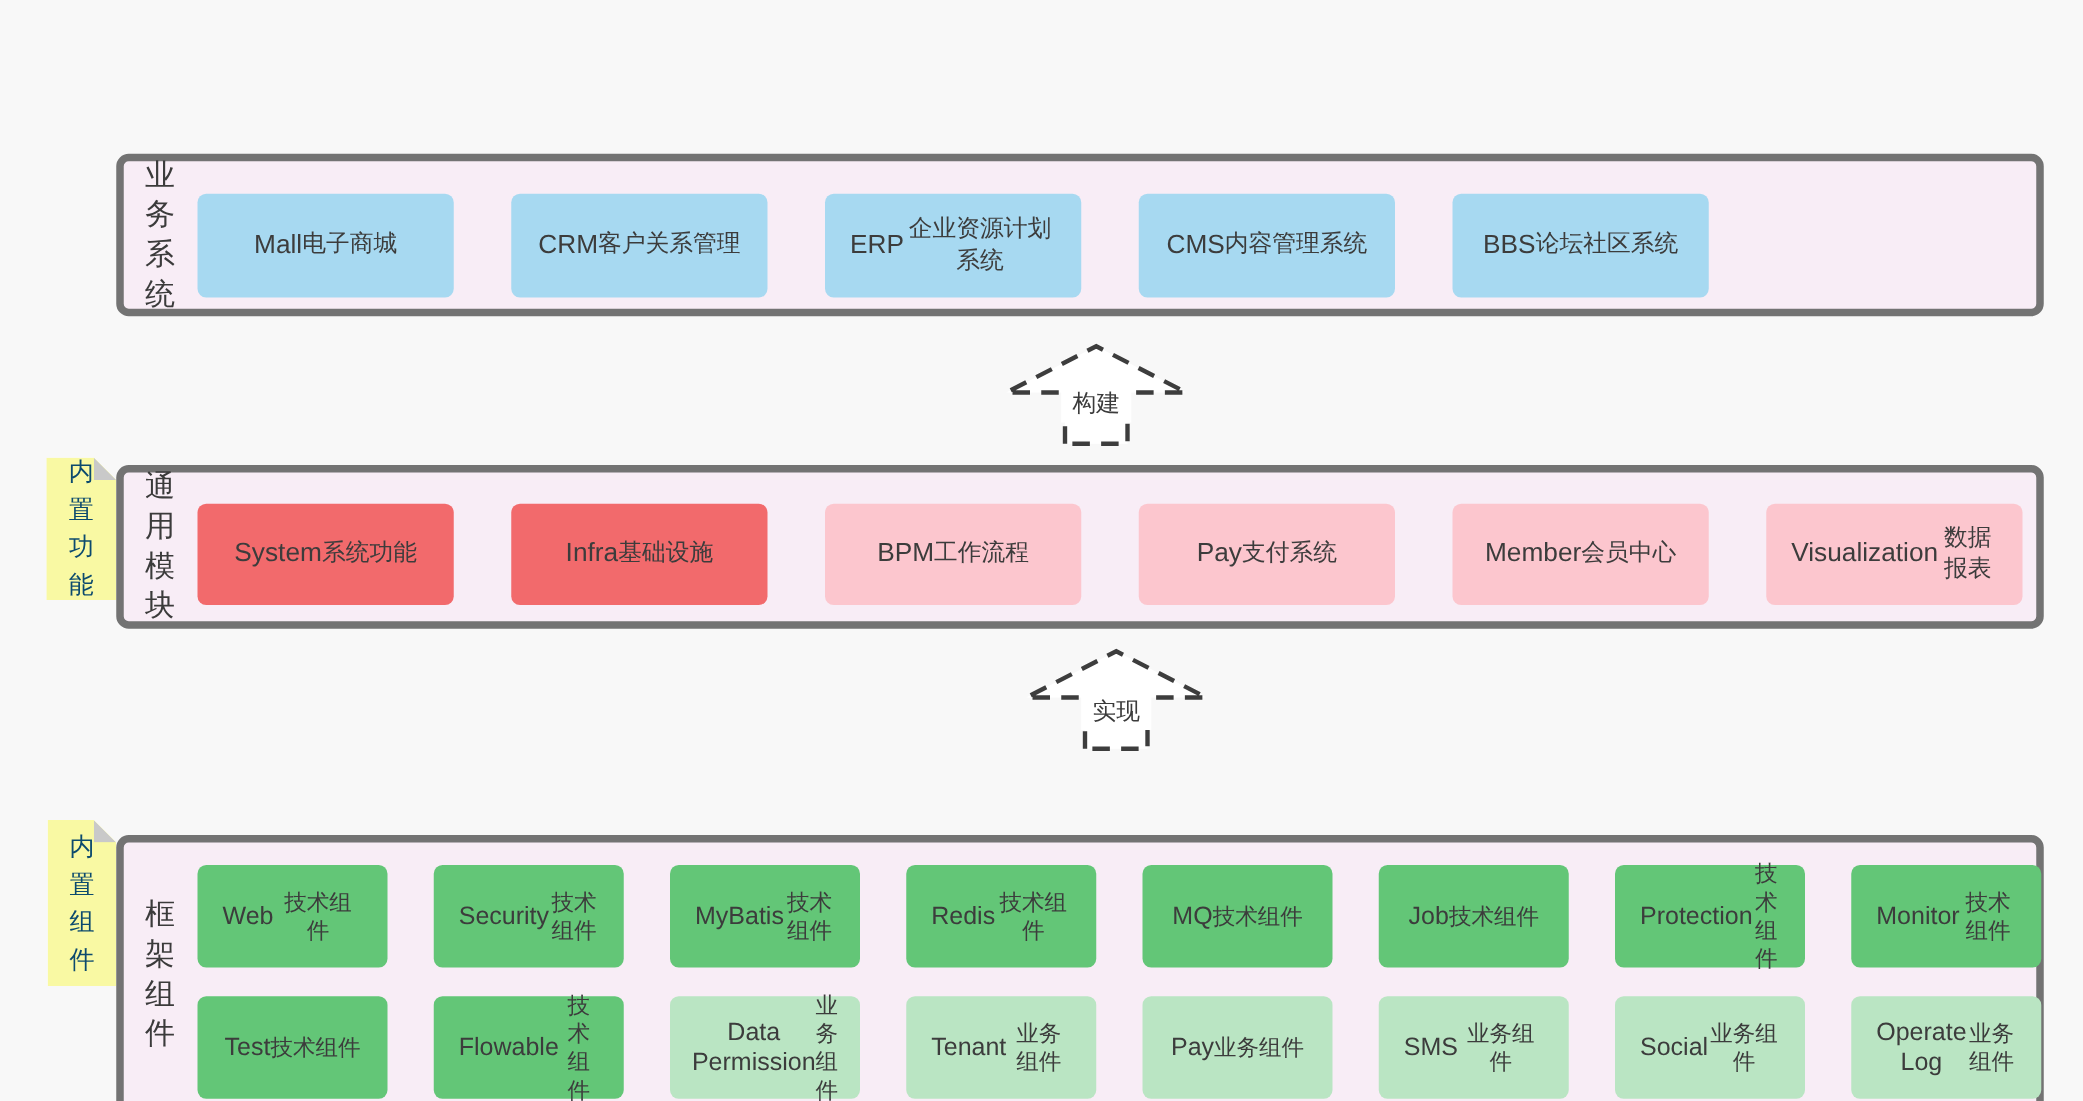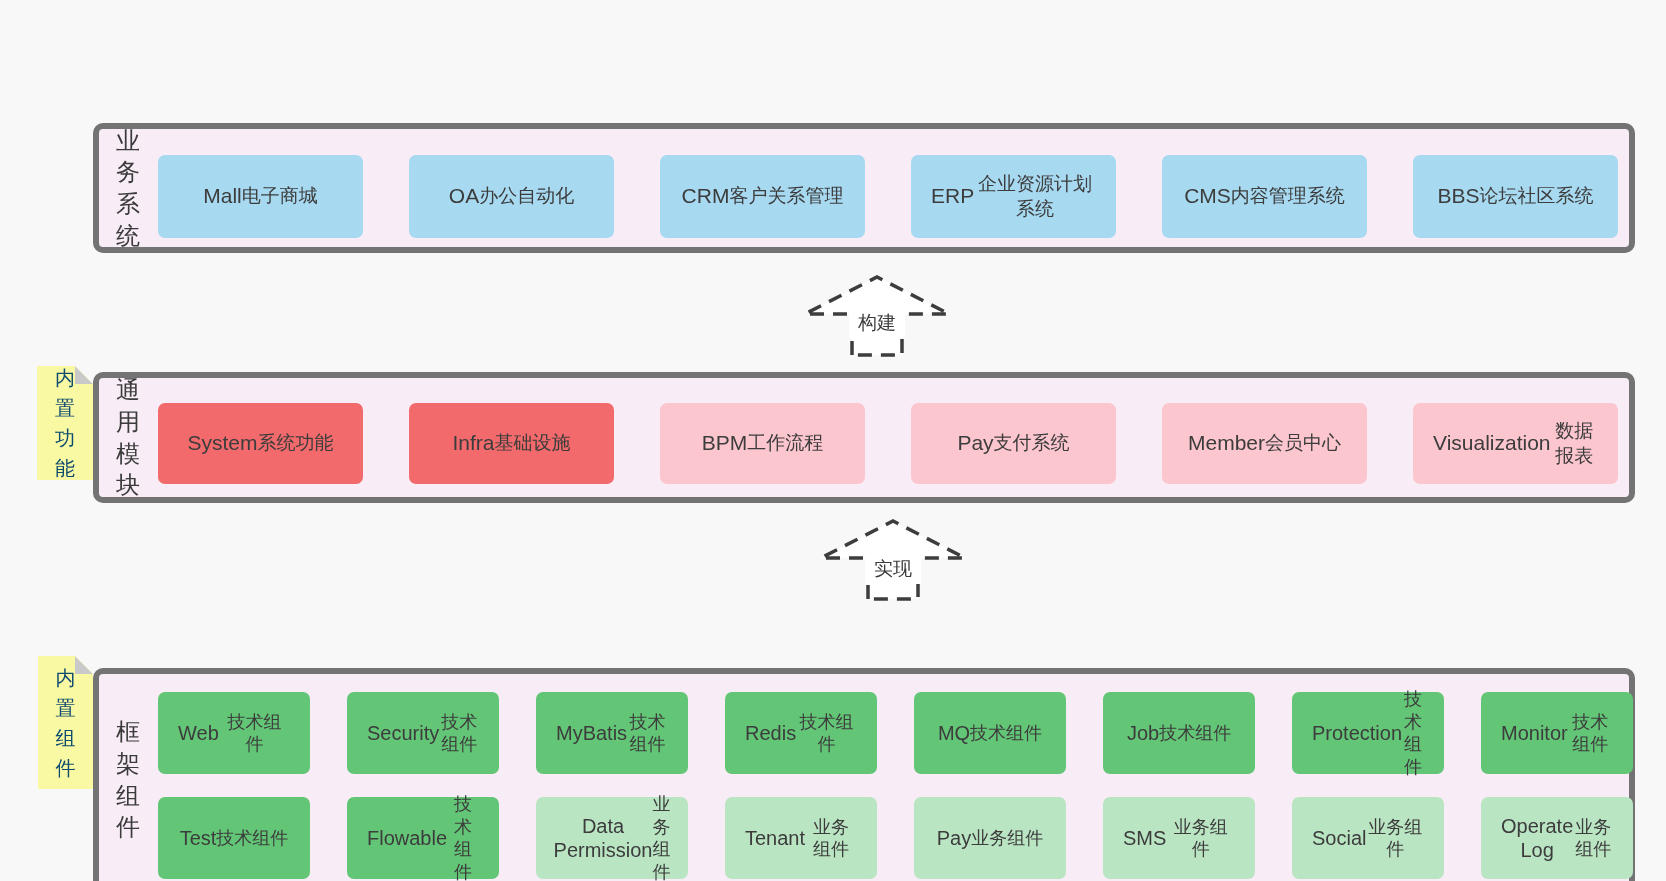--- a/index.html
+++ b/index.html
@@ -74,24 +74,20 @@
 <div class="panel" id="panel-business">
   <div class="panel-label">
       <span>业务系统</span>
     </div>
   <div class="boxes row6">
     <div class="box b6 c-blue">
       <div class="t">Mall</div>
       <div class="s">电子商城</div>
     </div>
     <div class="box b6 c-blue">
-      <div class="t">OA</div>
-      <div class="s">办公自动化</div>
-    </div>
-    <div class="box b6 c-blue">
       <div class="t">CRM</div>
       <div class="s">客户关系管理</div>
     </div>
     <div class="box b6 c-blue">
       <div class="t">ERP</div>
       <div class="s">企业资源计划系统</div>
     </div>
     <div class="box b6 c-blue">
       <div class="t">CMS</div>
       <div class="s">内容管理系统</div>

